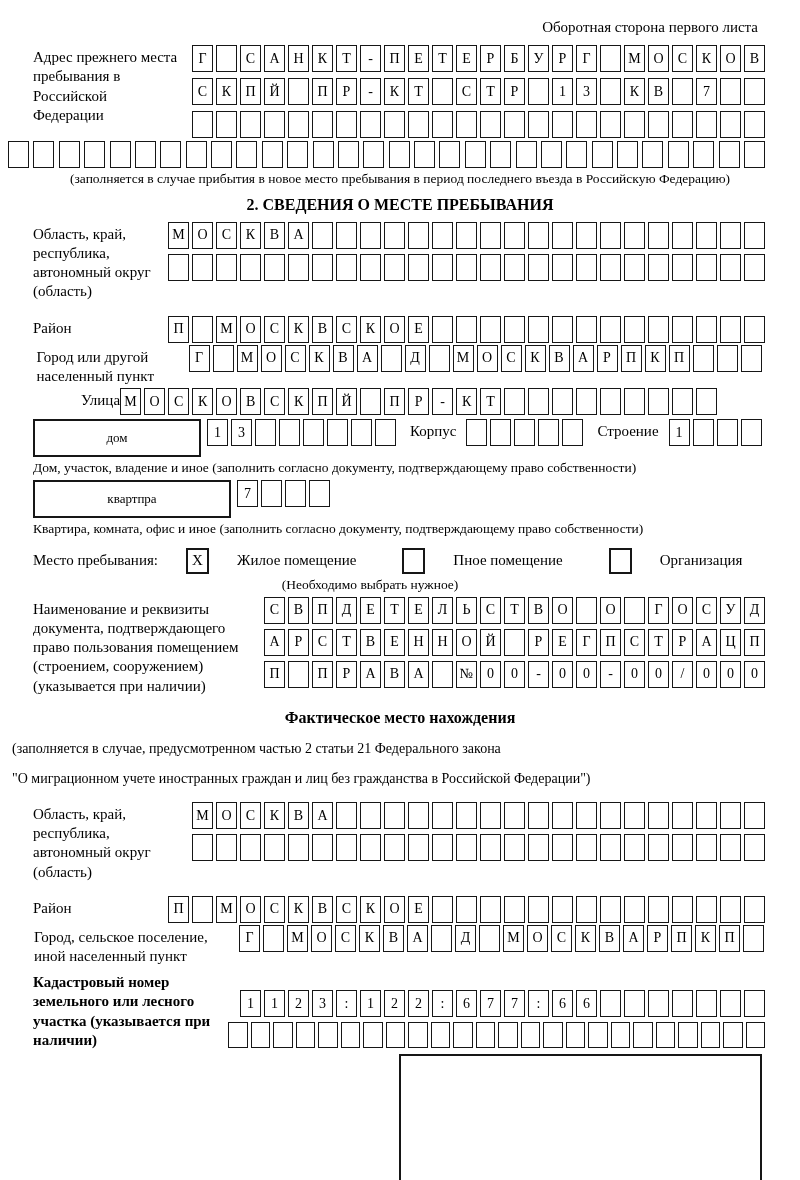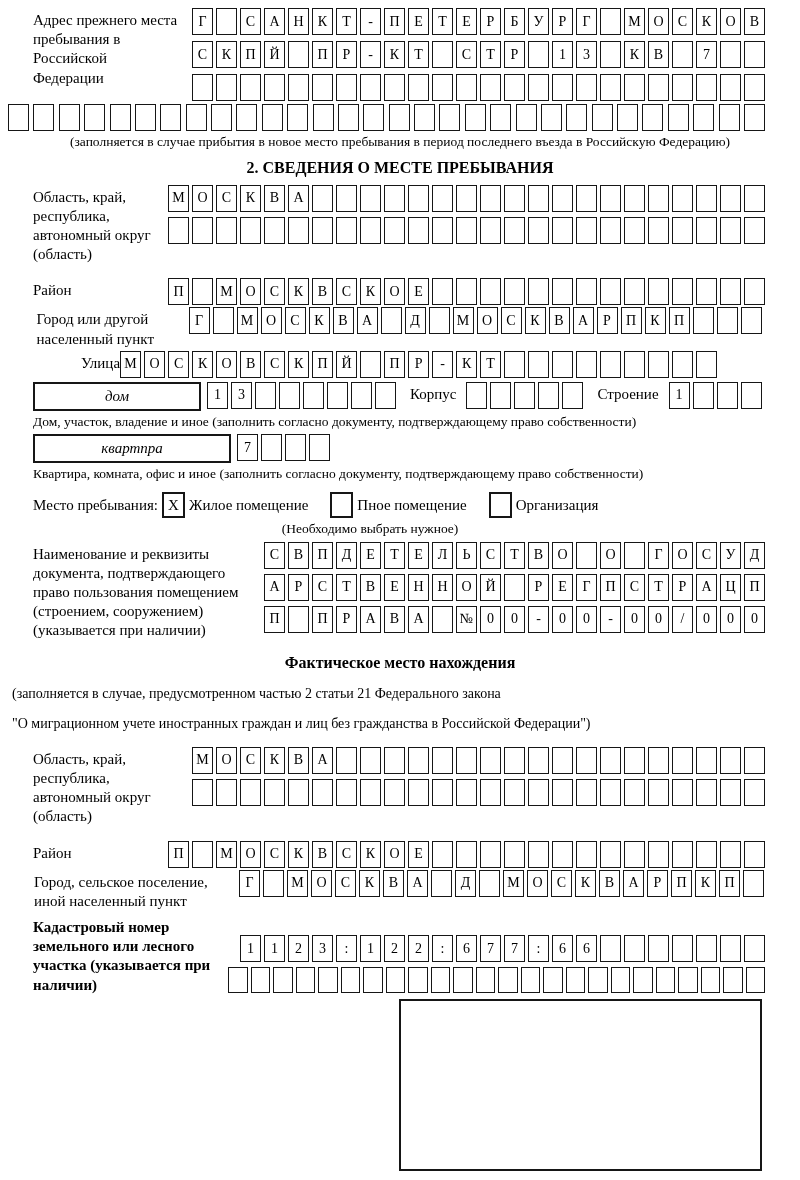--- a/index.html
+++ b/index.html
@@ -26,46 +26,47 @@
   .w140{width:142px;flex:none;}
   .w115{width:118px;flex:none;}
   .w150{width:152px;flex:none;}
   .w210{width:212px;flex:none;}
   .w145{width:148px;flex:none;}
   .w205{width:205px;flex:none;}
   .w180{width:182px;flex:none;font-weight:bold;}
 
   
   .inline-row{display:flex;align-items:flex-start;padding:0 30px 0 33px;gap:6px;}
-  .wide-box{box-sizing:border-box;border:2px solid #161616;height:29px;display:flex;
-            align-items:center;justify-content:center;font-size:15px;flex:none;font-style:italic;}
+  .wide-box{box-sizing:border-box;border:2px solid #161616;height:38px;display:flex;
+            align-items:center;justify-content:center;font-size:13px;flex:none;}
   .box-dom{width:168px;}
   .box-kv{width:198px;}
   .inline-label{padding:3px 4px 0 8px;font-size:15px;white-space:nowrap;}
 
   
-  .stay-row{display:flex;align-items:center;padding:0 35px 0 33px;gap:4px;margin-top:10px;}
+  .stay-row{display:flex;align-items:center;padding:0 35px 0 33px;gap:28px;margin-top:10px;}
   .chk{box-sizing:border-box;width:23px;height:26px;border:2px solid #161616;flex:none;
        display:inline-flex;align-items:center;justify-content:center;font-size:15px;}
   .stay-opt-label{margin-right:18px;white-space:nowrap;}
 
   .fact-note{font-size:14px;margin:12px;}
 
   .stamp-wrap{margin:4px 0 0 399px;width:365px;}
   .stamp-box{box-sizing:border-box;width:363px;height:172px;border:2px solid #161616;background:#fff;}
   .stamp-note{font-size:14px;text-align:center;margin-top:6px;width:380px;margin-left:-8px;}
 
   .mt2{margin-top:2px;justify-content:center;} .mt4{margin-top:4px;} .mt6{margin-top:14px;} .mt8{margin-top:8px;} .mt12{margin-top:12px;}
   .pad-cells{padding-top:20px;}
 </style>
 </head>
 <body>
 
 <div class="page">
 
+  <div class="hdr-note">Оборотная сторона первого листа</div>
 
   <div class="frow mt8">
     <div class="flabel w145">Адрес прежнего места пребывания в Российской Федерации</div>
     <div class="cellcol">
       <div class="cellrow stack">
           <span class="cell">Г</span>
           <span class="cell"></span>
           <span class="cell">С</span>
           <span class="cell">А</span>
           <span class="cell">Н</span>

